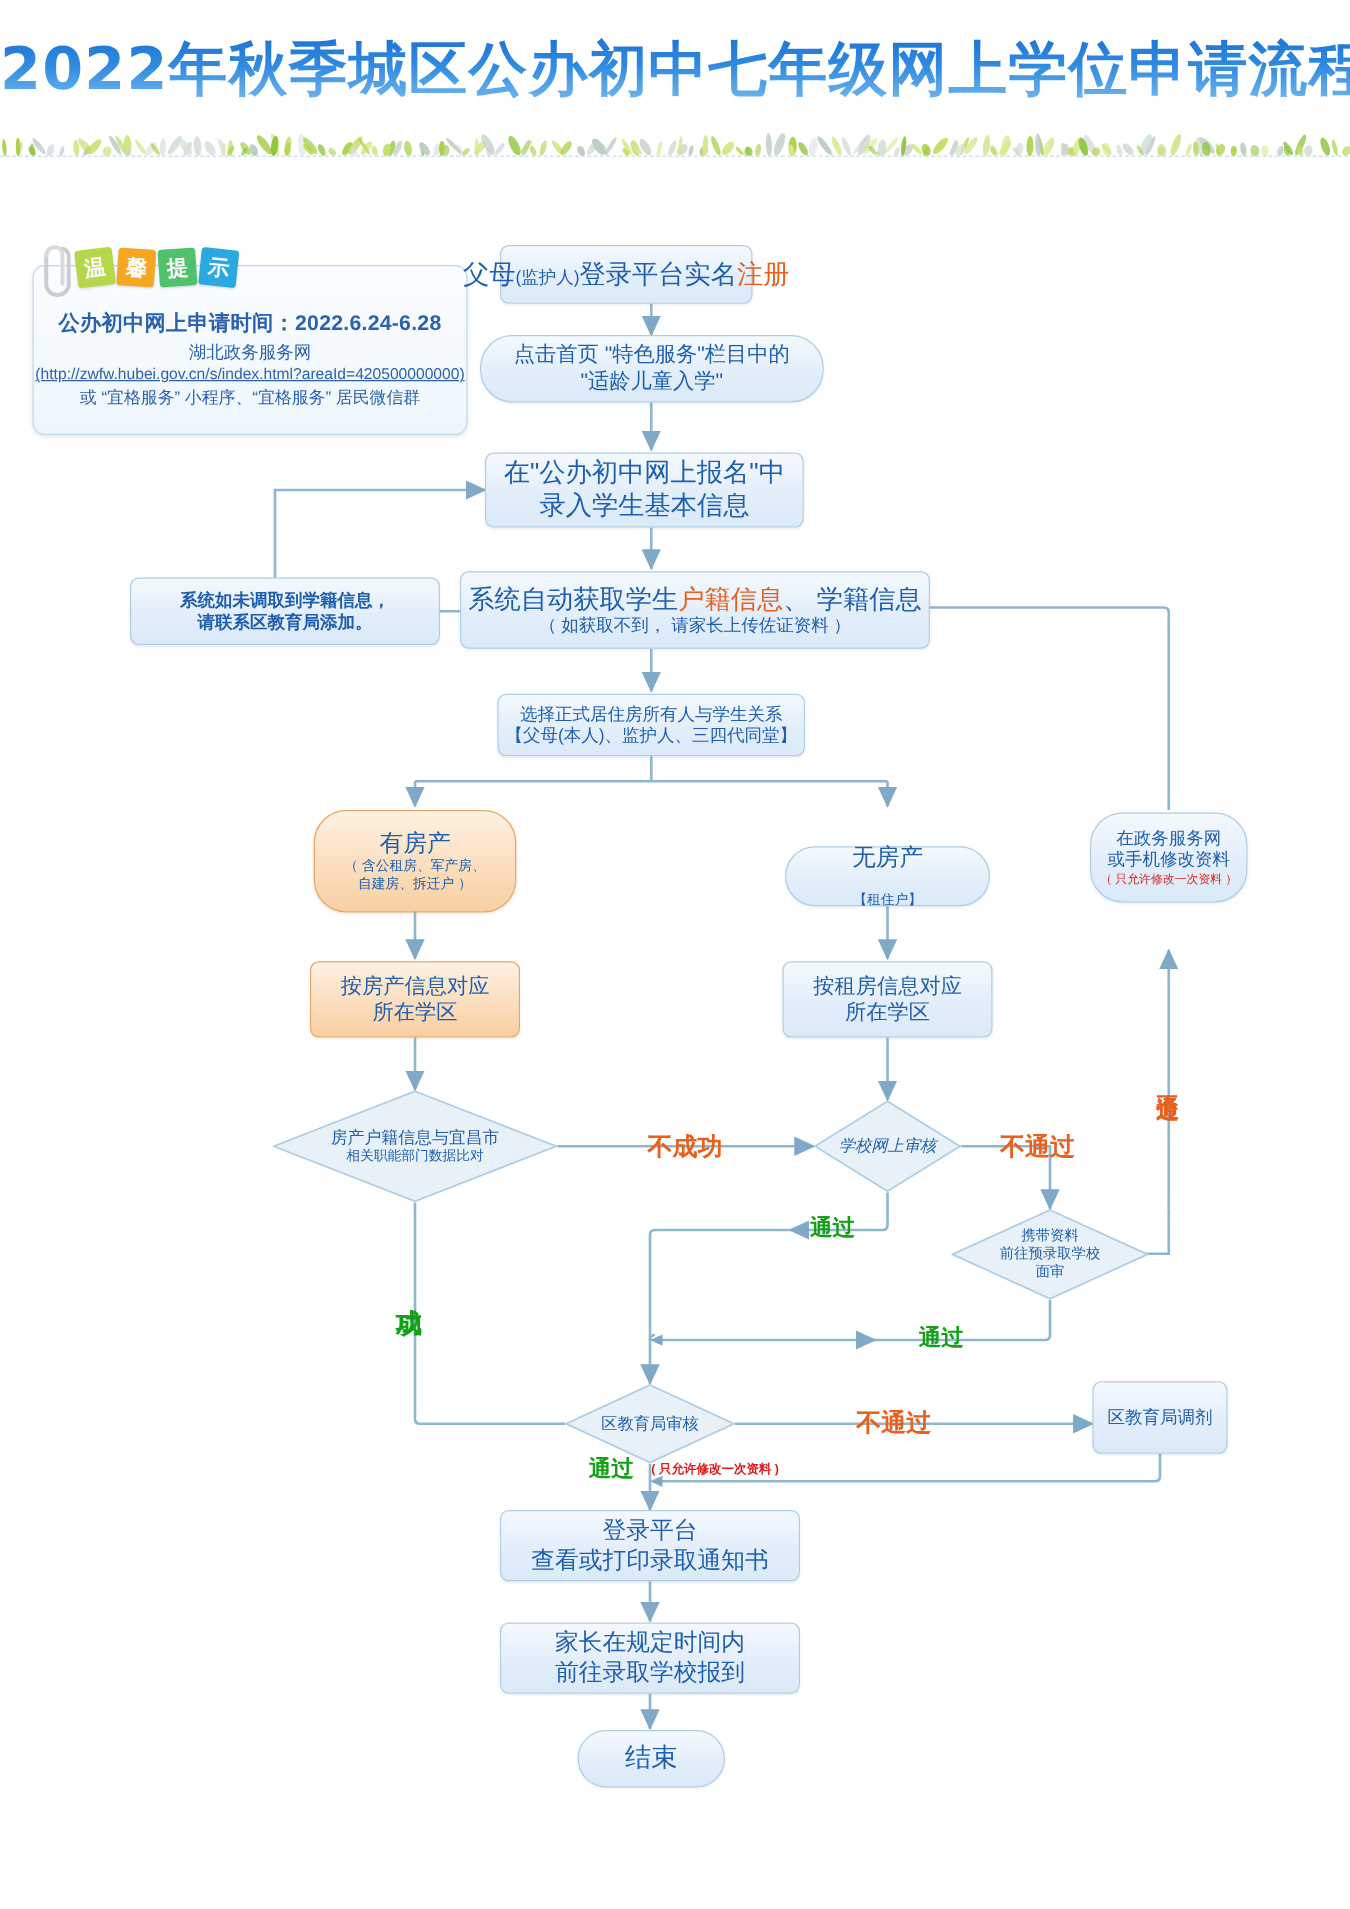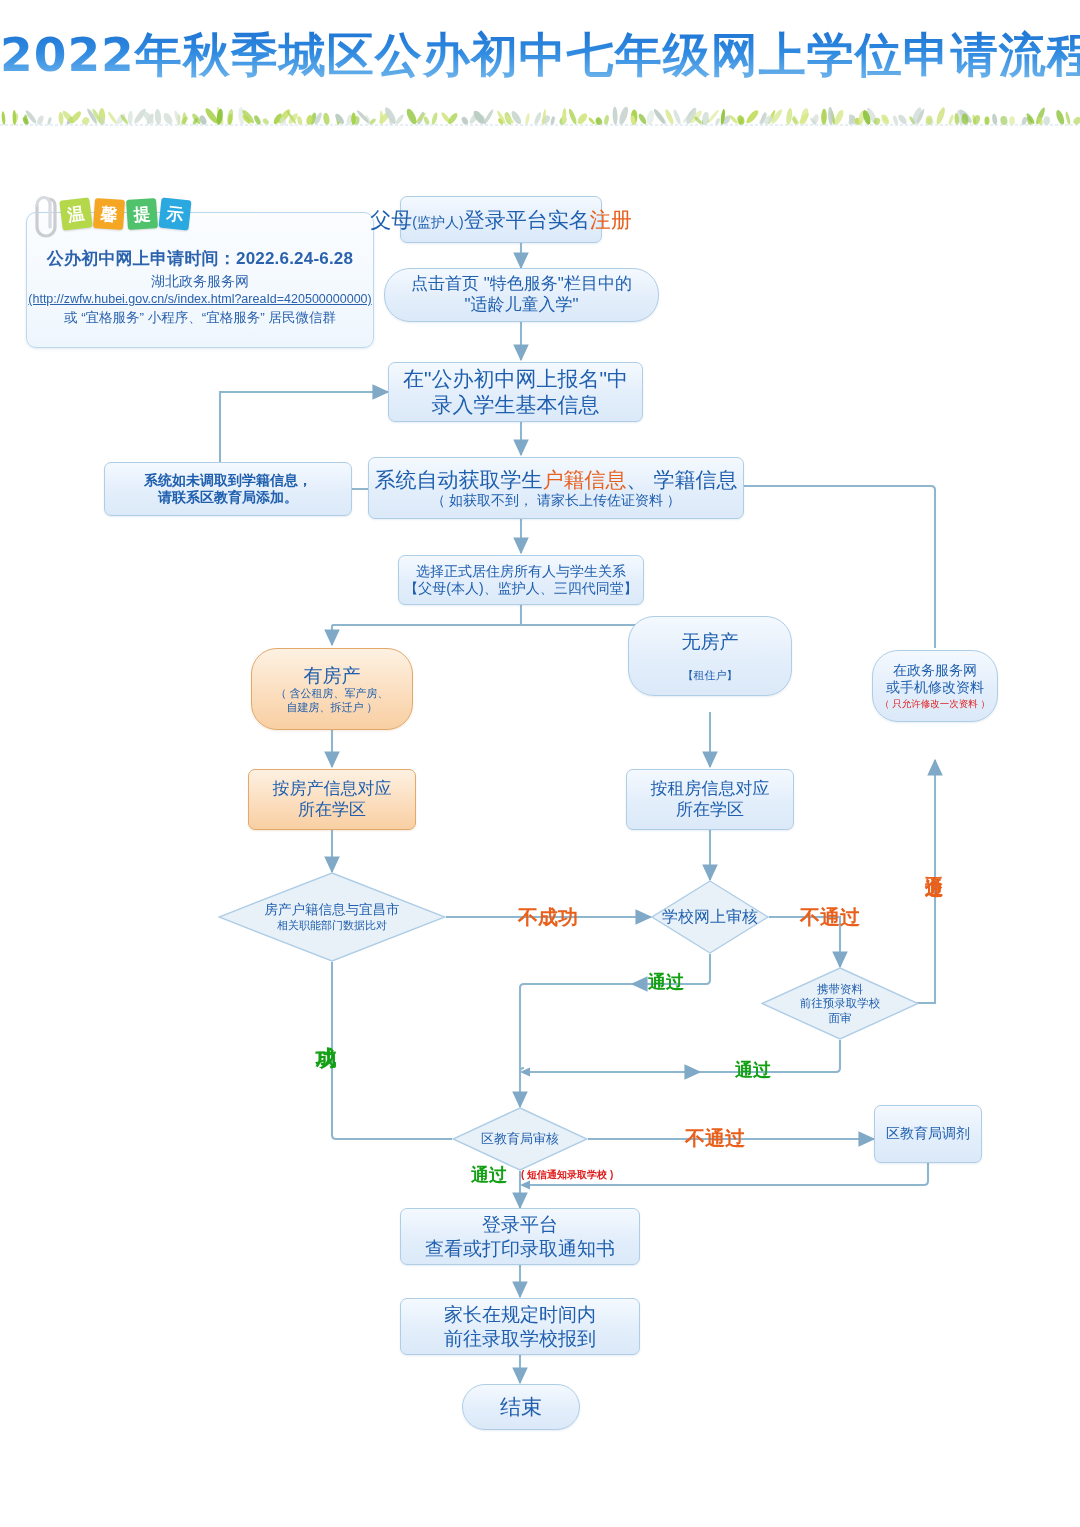--- a/index.html
+++ b/index.html
@@ -394,21 +394,21 @@
     <span class="ln sm">选择正式居住房所有人与学生关系</span>
     <span class="ln sm">【父母(本人)、监护人、三四代同堂】</span>
   </div>
 
   <div class="node orange round" style="left:251px;top:648px;width:162px;height:82px;">
     <span class="ln" style="font-size:19px;">有房产</span>
     <span class="ln xs">（ 含公租房、军产房、</span>
     <span class="ln xs">自建房、拆迁户 ）</span>
   </div>
 
-  <div class="node round" style="left:628px;top:616px;width:164px;height:80px;gap:12px;">
+  <div class="node round" style="left:628px;top:677px;width:164px;height:48px;gap:12px;">
     <span class="ln" style="font-size:19px;">无房产</span>
     <span class="ln xs" style="margin-top:4px;">【租住户】</span>
   </div>
 
   <div class="node orange" style="left:248px;top:769px;width:168px;height:61px;justify-content:center;">
     <span class="ln" style="font-size:17px;">按房产信息对应</span>
     <span class="ln" style="font-size:17px;">所在学区</span>
   </div>
 
   <div class="node" style="left:626px;top:769px;width:168px;height:61px;">
@@ -430,21 +430,21 @@
       <span class="ln" style="font-size:13.5px;">房产户籍信息与宜昌市</span>
       <span class="ln" style="font-size:11px;">相关职能部门数据比对</span>
     </div>
   </div>
 
   <div class="dia" style="left:651px;top:880px;width:118px;height:74px;">
     <svg class="shape" viewBox="0 0 118 74" preserveAspectRatio="none">
       <polygon points="59,1 117,37 59,73 1,37" fill="#e9f1f8" stroke="#aecde6" stroke-width="1.4"></polygon>
     </svg>
     <div class="txt">
-      <span class="ln" style="font-size:16px;">学校网上审核</span>
+      <span class="ln" style="font-size:13px;font-style:italic;">学校网上审核</span>
     </div>
   </div>
 
   <div class="dia" style="left:761px;top:967px;width:158px;height:73px;">
     <svg class="shape" viewBox="0 0 158 73" preserveAspectRatio="none">
       <polygon points="79,1 157,36.5 79,72 1,36.5" fill="#e9f1f8" stroke="#aecde6" stroke-width="1.4"></polygon>
     </svg>
     <div class="txt">
       <span class="ln" style="font-size:11.5px;">携带资料</span>
       <span class="ln" style="font-size:11.5px;">前往预录取学校</span>
@@ -480,15 +480,15 @@
   </div>
 
   <div class="elabel no" style="left:518px;top:904px;font-size:20px;">不成功</div>
   <div class="elabel no" style="left:800px;top:904px;font-size:20px;">不通过</div>
   <div class="elabel ok" style="left:648px;top:970px;font-size:18px;">通过</div>
   <div class="elabel ok" style="left:735px;top:1058px;font-size:18px;">通过</div>
   <div class="elabel ok vert" style="left:312px;top:1030px;font-size:21px;">成功</div>
   <div class="elabel no vert" style="left:922px;top:862px;font-size:18px;">不通过</div>
   <div class="elabel no" style="left:685px;top:1125px;font-size:20px;">不通过</div>
   <div class="elabel ok" style="left:471px;top:1163px;font-size:18px;">通过</div>
-  <div class="elabel red" style="left:521px;top:1168px;font-size:10px;font-weight:bold;">( 短信通知录取学校 )</div>
+  <div class="elabel red" style="left:521px;top:1168px;font-size:10px;font-weight:bold;">( 只允许修改一次资料 )</div>
 
 </div>
 
 </body></html>

